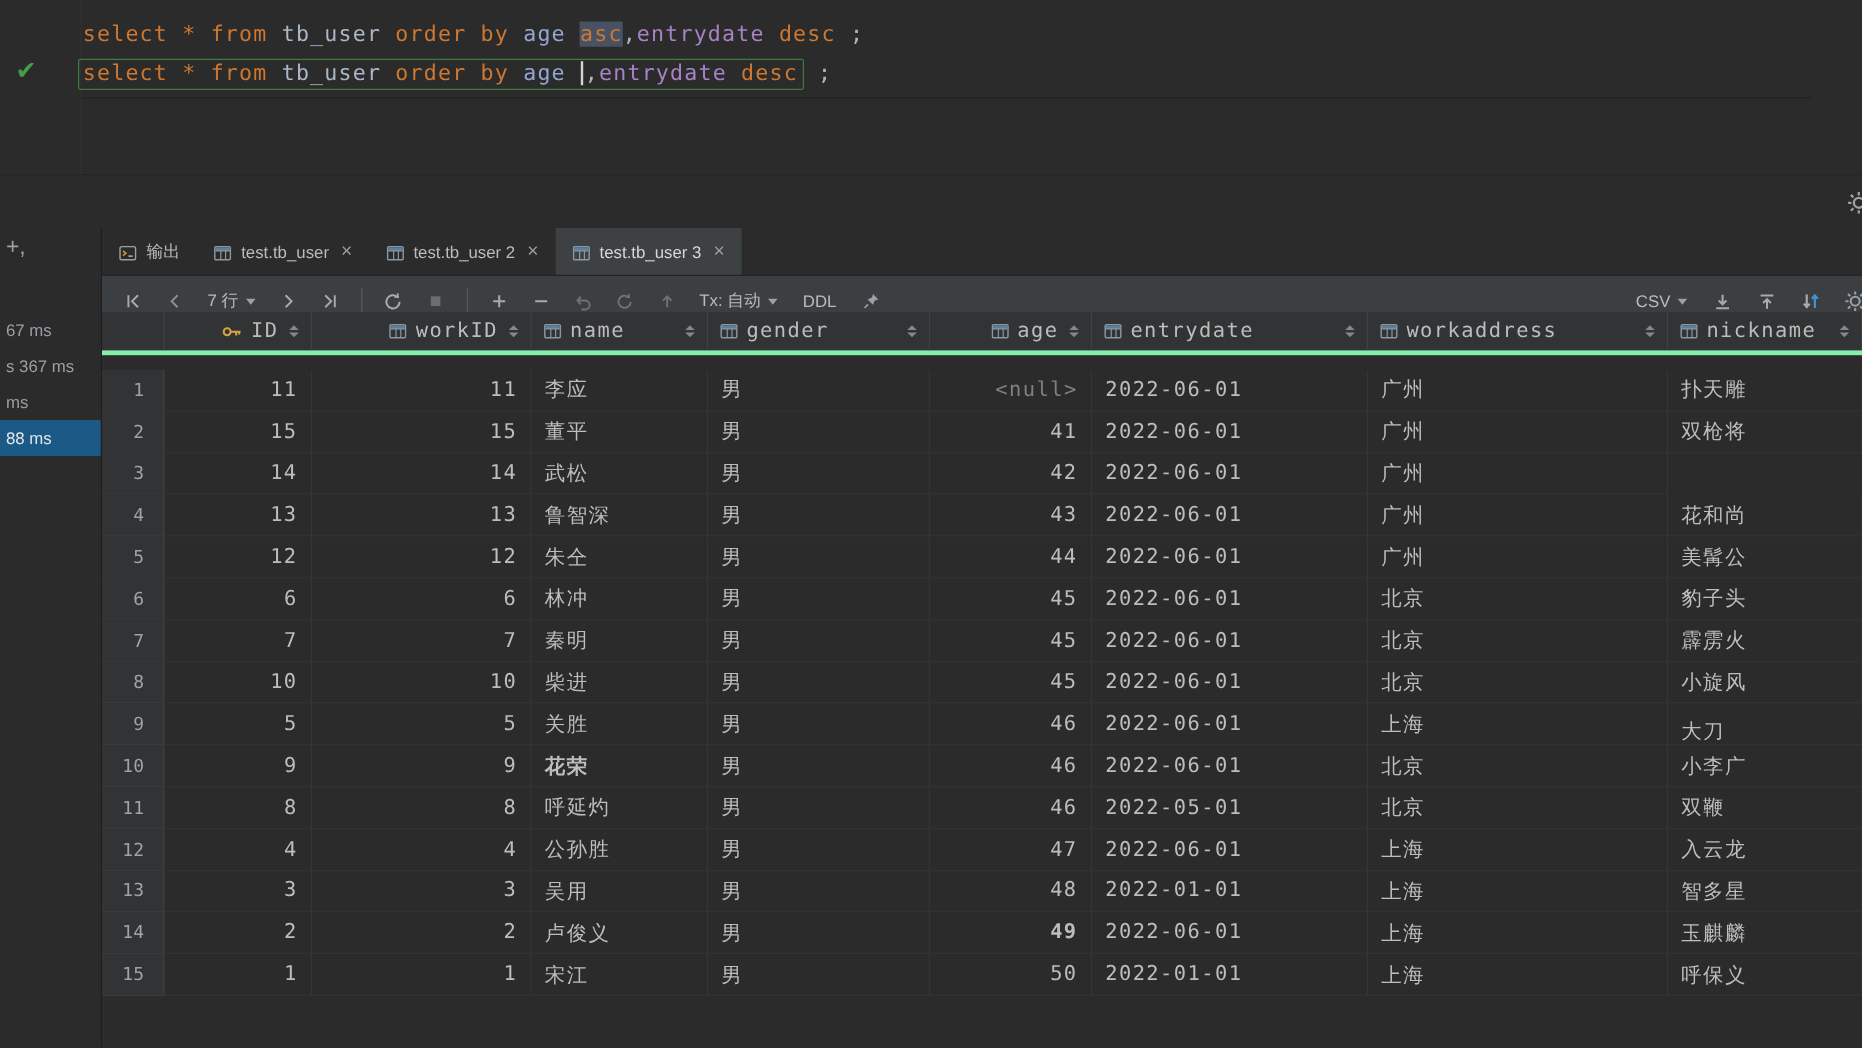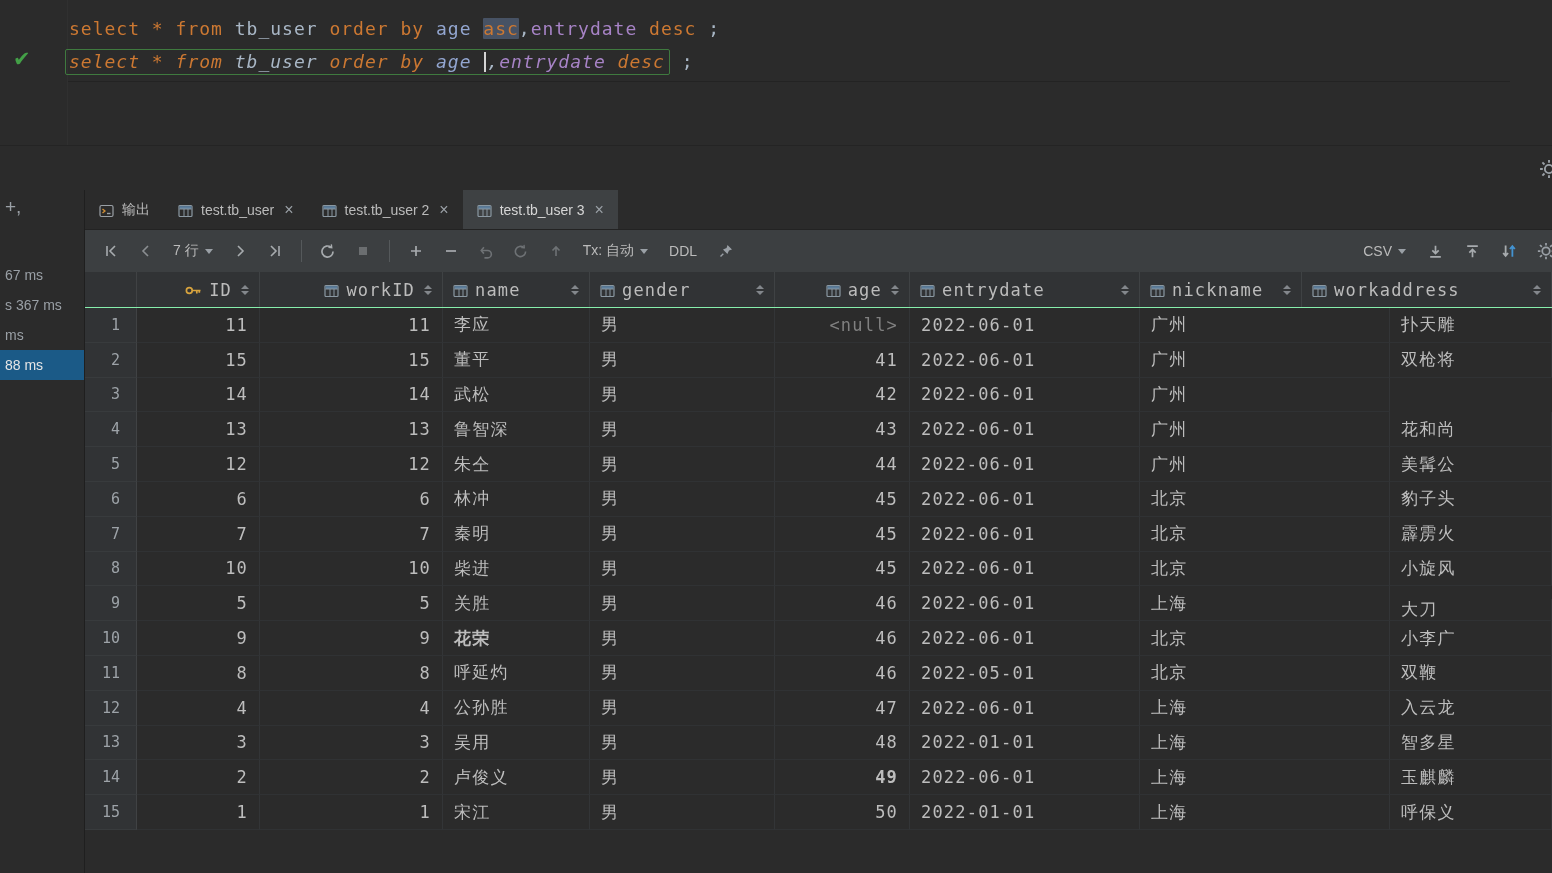--- a/index.html
+++ b/index.html
@@ -18,21 +18,21 @@
   .ed-gutter { position: absolute; left: 0; top: 0; width: 68px; height: 100%; border-right: 1px solid #303030; }
   .check { position: absolute; left: 13px; top: 47px; font-size: 21px; color: #43a047; }
   .code-line {
     position: absolute; left: 69px; white-space: pre;
     font-family: "DejaVu Sans Mono", "Liberation Mono", monospace;
     font-size: 18px; letter-spacing: 1px; line-height: 30px;
   }
   #sql-line-1 { top: 14px; }
   #sql-line-2 { top: 47px; }
   .tok-hl { background: #475264; border-radius: 1px; }
-  .stmt { border: 1px solid #3f7a3f; border-radius: 2px; padding: 1px 4px 2px 3px; margin-left: -4px; font-style: italic; }
+  .stmt { border: 1px solid #3f7a3f; border-radius: 2px; padding: 1px 4px 2px 3px; margin-left: -4px; }
   .caret { display: inline-block; width: 2px; height: 20px; background: #d4d4d4; vertical-align: middle; margin: -3px 1px 0 1px; }
   .ed-line { position: absolute; left: 68px; right: 42px; top: 81px; height: 1px; background: #232323; }
 
   
   .midband { position: absolute; top: 145px; left: 0; right: 0; height: 45px; background: #2b2b2b; border-top: 1px solid #242424; overflow: hidden; }
   .midband .gear { position: absolute; right: -8px; top: 12px; }
 
   
   .leftpanel { position: absolute; left: 0; top: 190px; width: 85px; bottom: 0; background: #2b2b2b; border-right: 1px solid #1f1f1f; overflow: hidden; }
   .lp-add { position: absolute; top: 6px; left: 5px; font-size: 19px; color: #9aa0a6; }
@@ -50,21 +50,21 @@
   
   .toolbar { position: absolute; left: 85px; top: 230px; right: 0; height: 42px; background: #3c3f41; display: flex; align-items: center; padding: 0 8px 0 14px; gap: 11px; overflow: hidden; }
   .tb-btn { display: inline-flex; align-items: center; justify-content: center; width: 24px; height: 24px; }
   .tb-sep { width: 1px; height: 22px; background: #55595b; margin: 0 3px; }
   .tb-select { display: inline-flex; align-items: center; gap: 6px; font-size: 14px; color: #bbbbbb; padding: 0 4px; }
   .tb-text { font-size: 14px; color: #bbbbbb; padding: 0 6px; }
   .chev { width: 0; height: 0; border-left: 4px solid transparent; border-right: 4px solid transparent; border-top: 5px solid #9aa0a6; }
   .tb-right { margin-left: auto; display: inline-flex; align-items: center; gap: 13px; }
 
   
-  .grid-header { position: absolute; left: 85px; top: 272px; right: 0; height: 36px; background: #313335; display: flex; border-bottom: 1px solid #86efac; overflow: hidden; }
+  .grid-header { position: absolute; left: 85px; top: 260px; right: 0; height: 36px; background: #313335; display: flex; border-bottom: 4px solid #86efac; overflow: hidden; }
   .gh-gutter { width: 52px; flex: none; border-right: 1px solid #404244; }
   .gh-cell {
     flex: none; display: flex; align-items: center; gap: 7px; padding: 0 10px;
     font-family: "DejaVu Sans Mono", "Liberation Mono", monospace; font-size: 17px; letter-spacing: 1.2px;
     color: #bcbcbc; border-right: 1px solid #3f4244; overflow: hidden; white-space: nowrap;
   }
   .gh-cell.right { justify-content: flex-end; }
   .gh-cell .lbl { overflow: hidden; }
   .sort { display: inline-flex; flex-direction: column; gap: 2px; margin-left: 2px; }
   .gh-cell:not(.right) .sort { margin-left: auto; }
@@ -330,39 +330,39 @@
           <rect x="1" y="1.5" width="13" height="11" rx="1" fill="none" stroke="#8a98a2" stroke-width="1.2"></rect>
           <rect x="1.6" y="2.1" width="11.8" height="2.9" fill="#5d7e9c"></rect>
           <path d="M1.5 5h12M6 5v7.5M10 5v7.5" stroke="#8a98a2" stroke-width="1" fill="none"></path>
         </svg></span>
       <span class="lbl">entrydate</span>
       <span class="sort">
         <i class="u"></i>
         <i class="d"></i>
       </span>
     </div>
+    <div class="gh-cell" style="width: 250px;">
+      <span class="icon"><svg width="15" height="14" viewBox="0 0 15 14">
+          <rect x="1" y="1.5" width="13" height="11" rx="1" fill="none" stroke="#8a98a2" stroke-width="1.2"></rect>
+          <rect x="1.6" y="2.1" width="11.8" height="2.9" fill="#5d7e9c"></rect>
+          <path d="M1.5 5h12M6 5v7.5M10 5v7.5" stroke="#8a98a2" stroke-width="1" fill="none"></path>
+        </svg></span>
+      <span class="lbl">workaddress</span>
+      <span class="sort">
+        <i class="u"></i>
+        <i class="d"></i>
+      </span>
+    </div>
     <div class="gh-cell" style="width: 162px;">
       <span class="icon"><svg width="15" height="14" viewBox="0 0 15 14">
           <rect x="1" y="1.5" width="13" height="11" rx="1" fill="none" stroke="#8a98a2" stroke-width="1.2"></rect>
           <rect x="1.6" y="2.1" width="11.8" height="2.9" fill="#5d7e9c"></rect>
           <path d="M1.5 5h12M6 5v7.5M10 5v7.5" stroke="#8a98a2" stroke-width="1" fill="none"></path>
         </svg></span>
       <span class="lbl">nickname</span>
-      <span class="sort">
-        <i class="u"></i>
-        <i class="d"></i>
-      </span>
-    </div>
-    <div class="gh-cell" style="width: 250px;">
-      <span class="icon"><svg width="15" height="14" viewBox="0 0 15 14">
-          <rect x="1" y="1.5" width="13" height="11" rx="1" fill="none" stroke="#8a98a2" stroke-width="1.2"></rect>
-          <rect x="1.6" y="2.1" width="11.8" height="2.9" fill="#5d7e9c"></rect>
-          <path d="M1.5 5h12M6 5v7.5M10 5v7.5" stroke="#8a98a2" stroke-width="1" fill="none"></path>
-        </svg></span>
-      <span class="lbl">workaddress</span>
       <span class="sort">
         <i class="u"></i>
         <i class="d"></i>
       </span>
     </div>
   </div>
 <div class="grid-body" id="gbody">
     <div class="g-row">
       <div class="g-gutter">1</div>
       <div class="g-cell right" style="width: 123px;">11</div>

